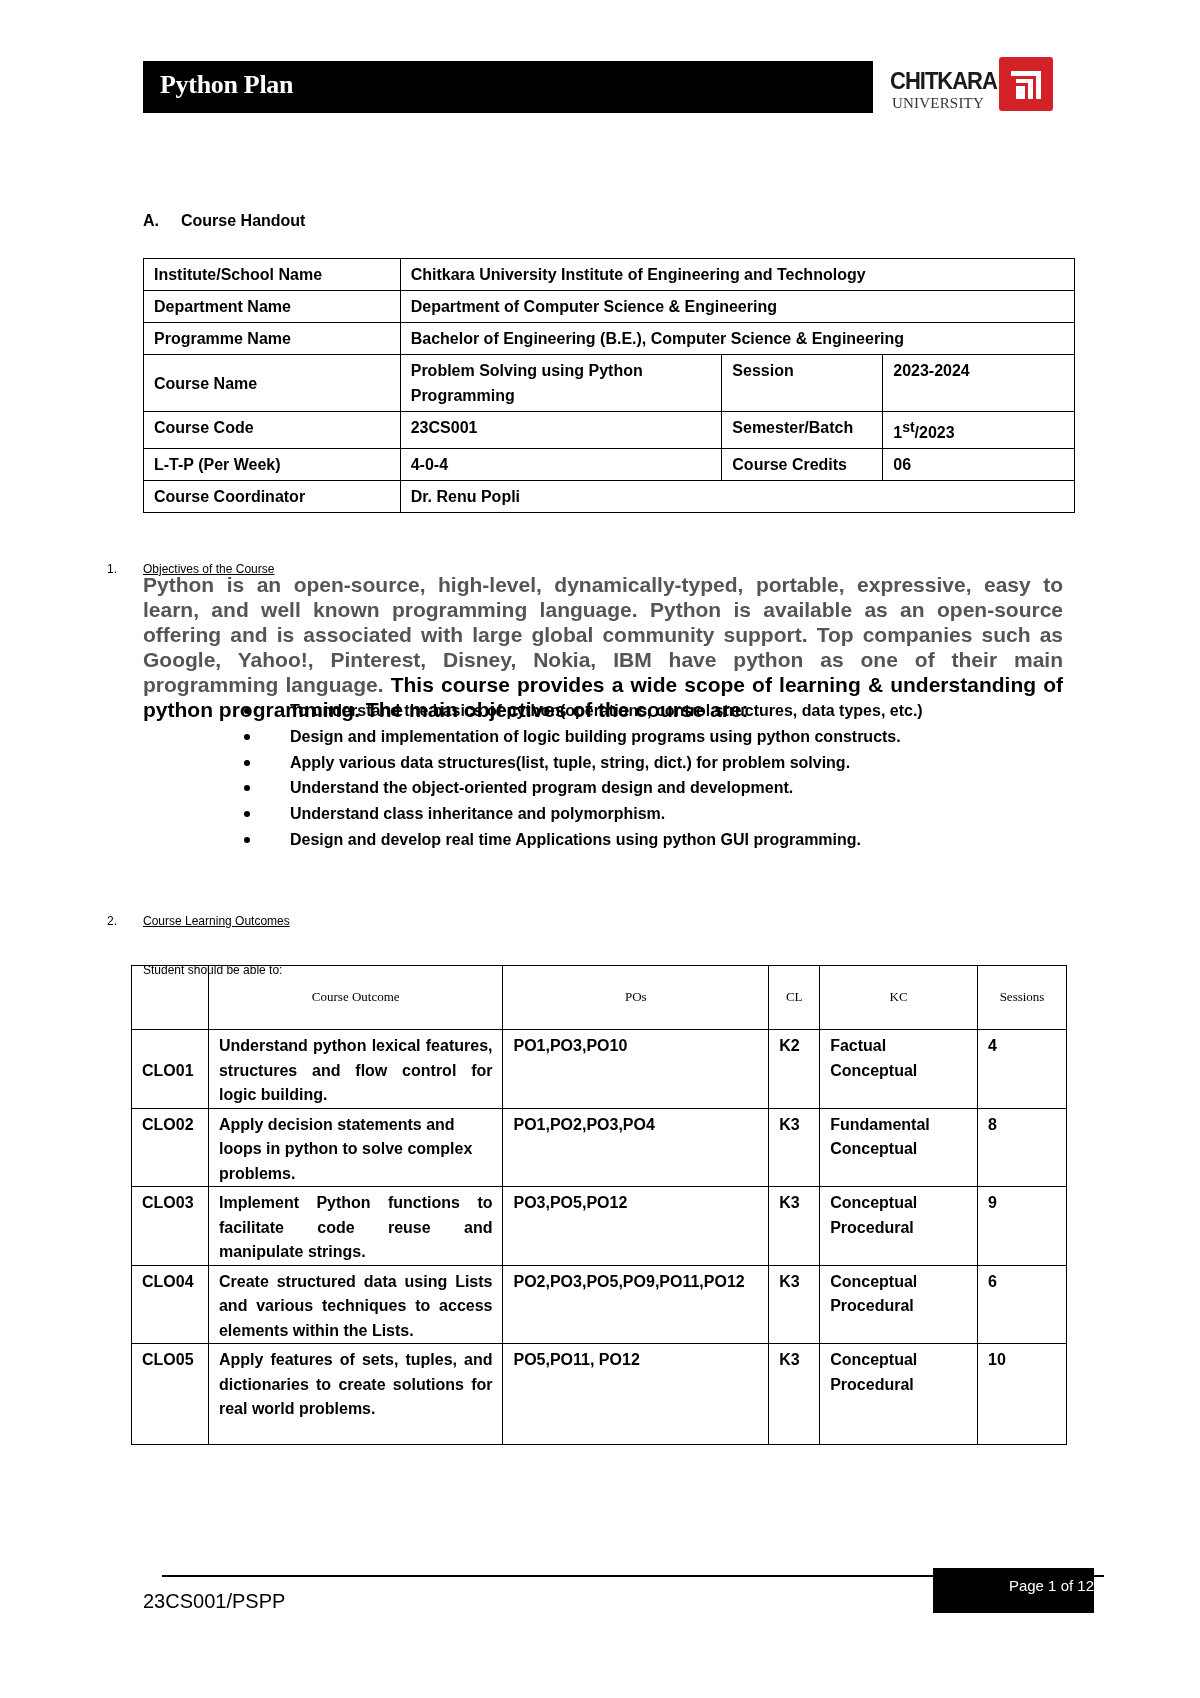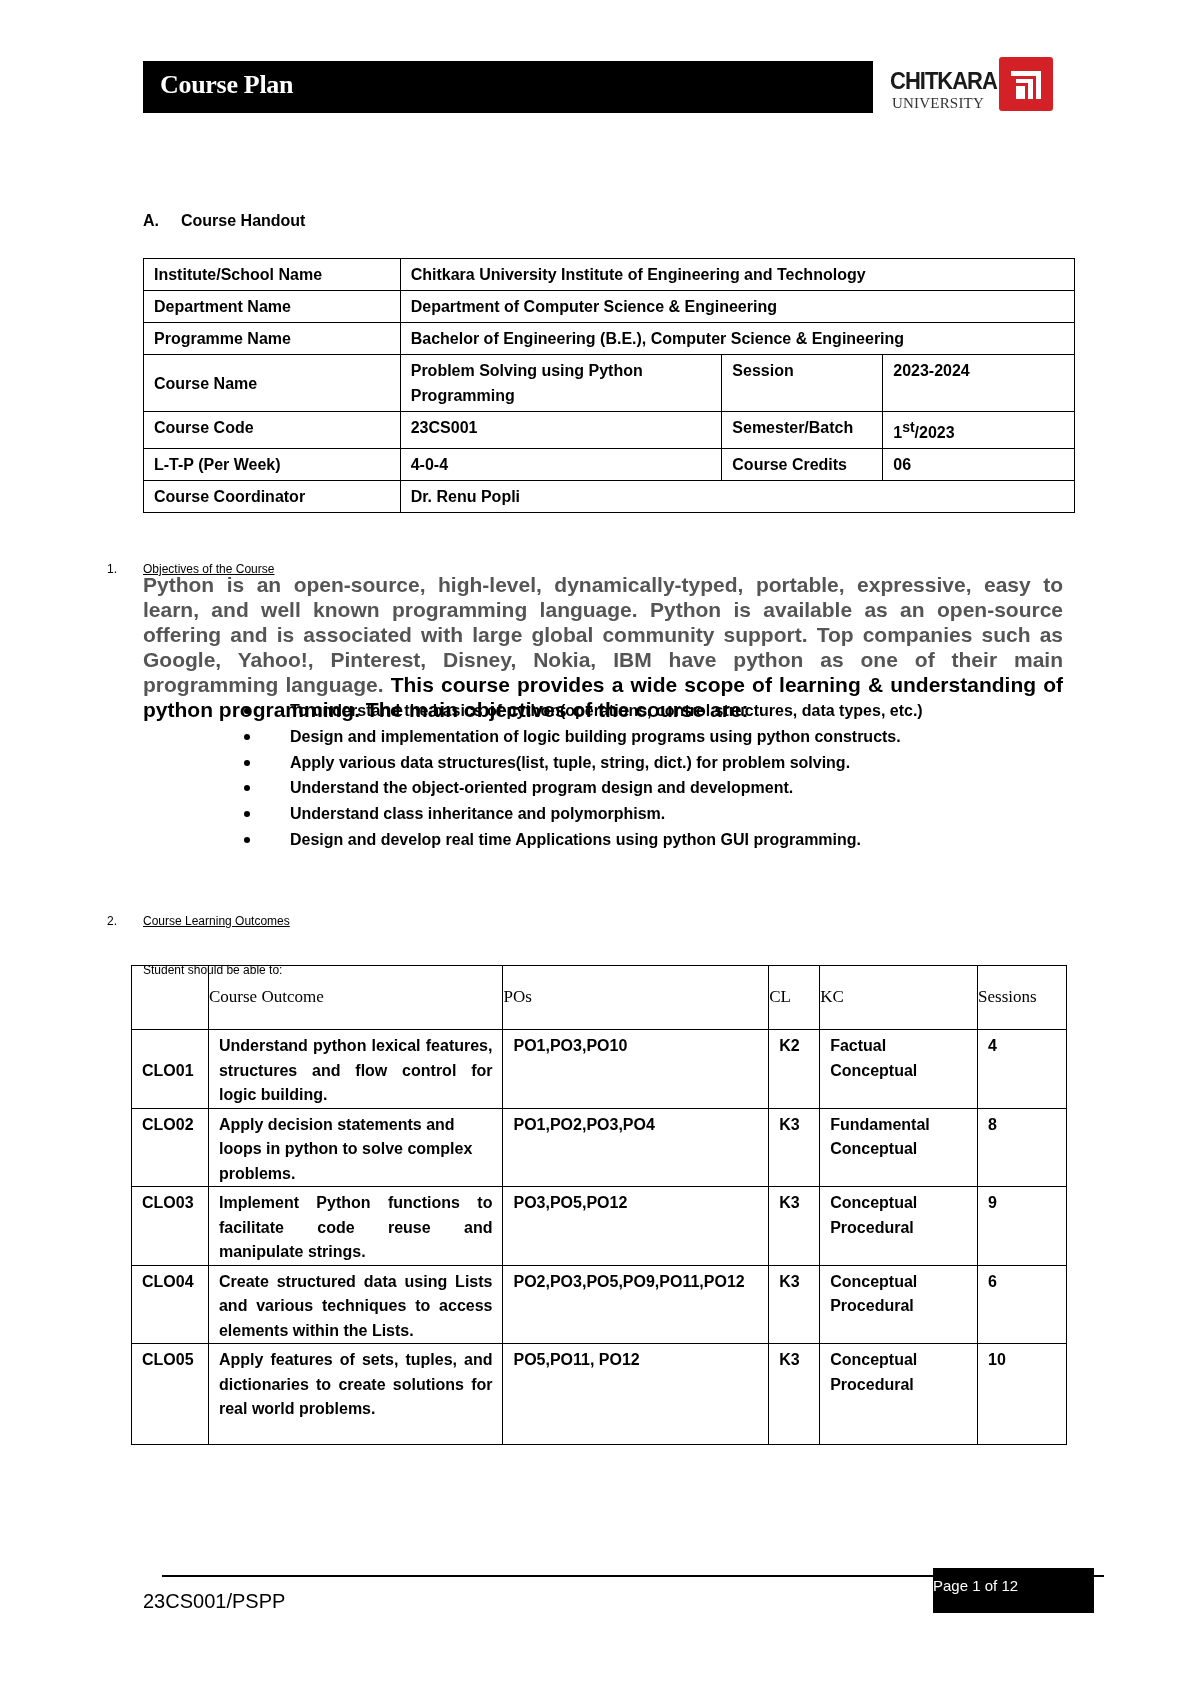--- a/index.html
+++ b/index.html
@@ -29,33 +29,33 @@
   .sec-h .u { text-decoration:underline; }
 
   .para { left:143px; top:572px; width:920px; font-size:21px; line-height:25px; text-align:justify; font-weight:bold; }
   .para .gray { color:#555; }
   .bullets { left:240px; top:698px; font-size:16px; font-weight:bold; line-height:25.8px; margin:0; padding:0; list-style:none; }
   .bullets li { position:relative; padding-left:50px; }
   .bullets li .dot { position:absolute; left:4px; top:10px; width:6px; height:6px; border-radius:50%; background:#000; }
 
   .outcomes { left:131px; top:965px; width:936px; font-size:16px; font-weight:bold; }
   .outcomes td, .outcomes th { border:1.5px solid #000; vertical-align:top; line-height:24.5px; padding:4px 10px 0 10px; }
-  .outcomes th { font-family:"Liberation Serif", serif; font-weight:normal; font-size:17px; vertical-align:middle; text-align:left; height:63px; padding:0; }
+  .outcomes th { font-family:"Liberation Serif", serif; font-weight:normal; font-size:13px; vertical-align:middle; text-align:center; height:63px; padding:0; }
   .outcomes td.desc { text-align:justify; }
   .outcomes td.id { padding-left:10px; padding-right:6px; }
 
   .footer-line { left:162px; top:1575px; width:942px; height:1.5px; background:#000; }
   .footer-code { left:143px; top:1590px; font-size:20px; }
-  .page-box { left:933px; top:1568px; width:161px; height:45px; background:#000; color:#fff; font-size:15px; text-align:left; line-height:36px; }
+  .page-box { left:933px; top:1568px; width:161px; height:45px; background:#000; color:#fff; font-size:15px; text-align:right; line-height:36px; }
 </style>
 </head>
 <body>
 
 <div class="abs hdr-bar"></div>
-<div class="abs hdr-title">Course Plan</div>
+<div class="abs hdr-title">Python Plan</div>
 <div class="abs logo-text1">CHITKARA</div>
 <div class="abs logo-text2">UNIVERSITY</div>
 <div class="abs logo-box">
   <svg width="54" height="54" viewBox="0 0 54 54">
     <rect x="12" y="14" width="30" height="5" fill="#fff"></rect>
     <rect x="37" y="14" width="5" height="28" fill="#fff"></rect>
     <rect x="17" y="22" width="17" height="4" fill="#fff"></rect>
     <rect x="29" y="22" width="5" height="20" fill="#fff"></rect>
     <rect x="17" y="29" width="9" height="13" fill="#fff"></rect>
   </svg>

